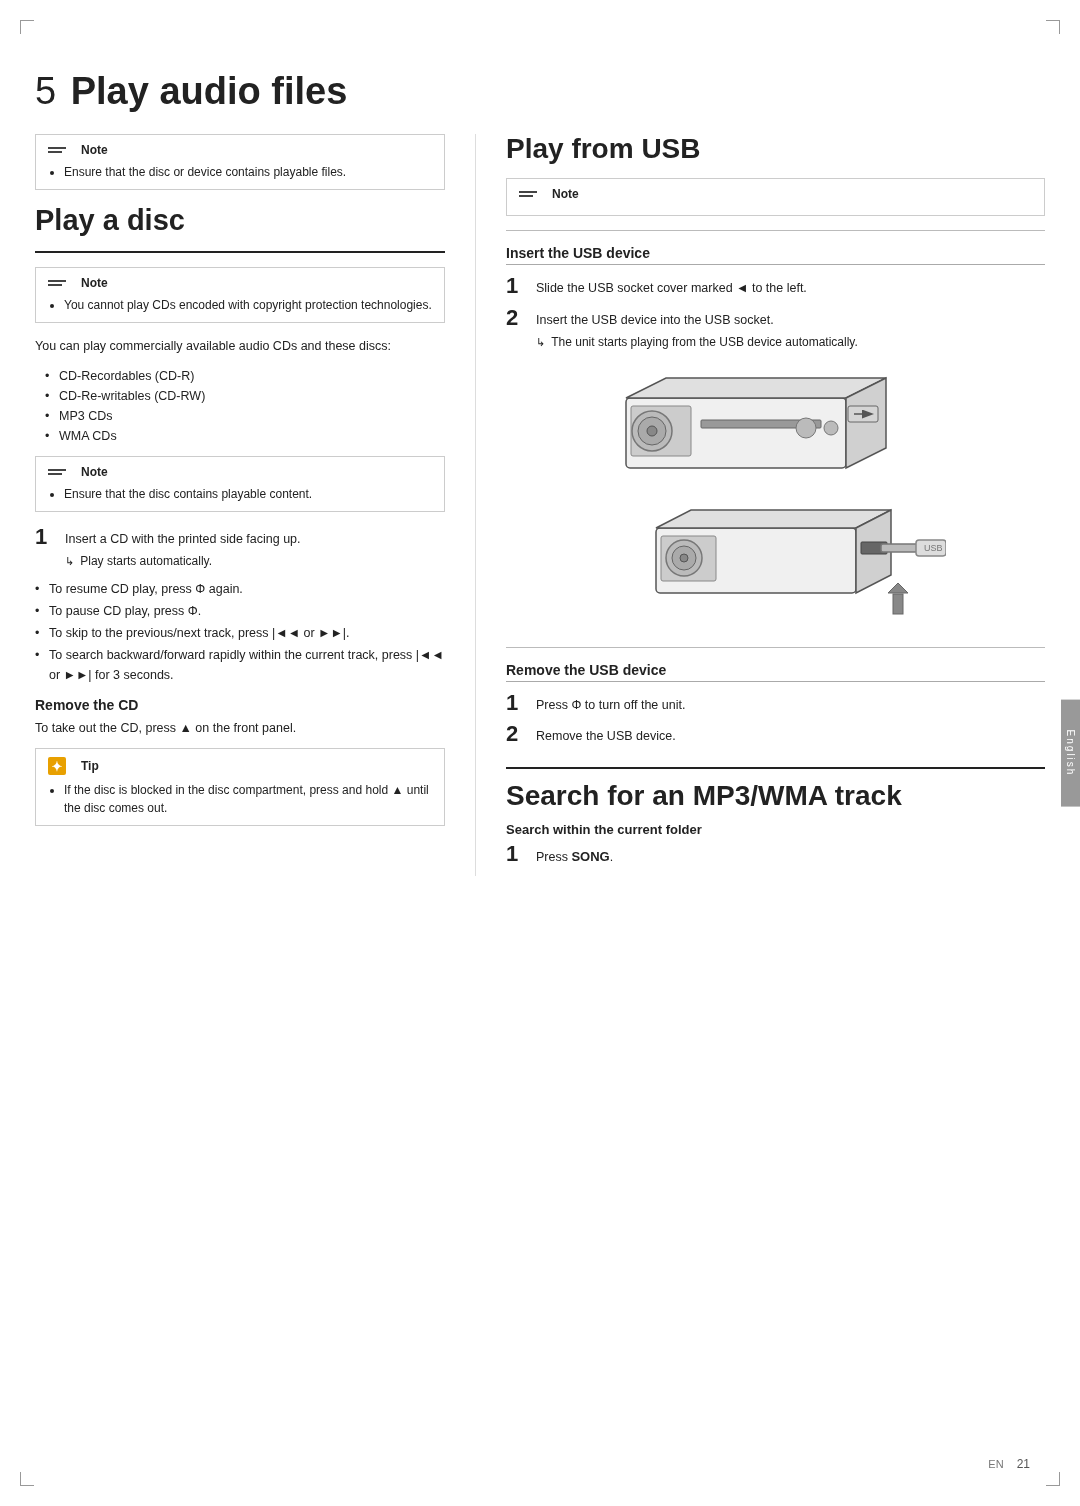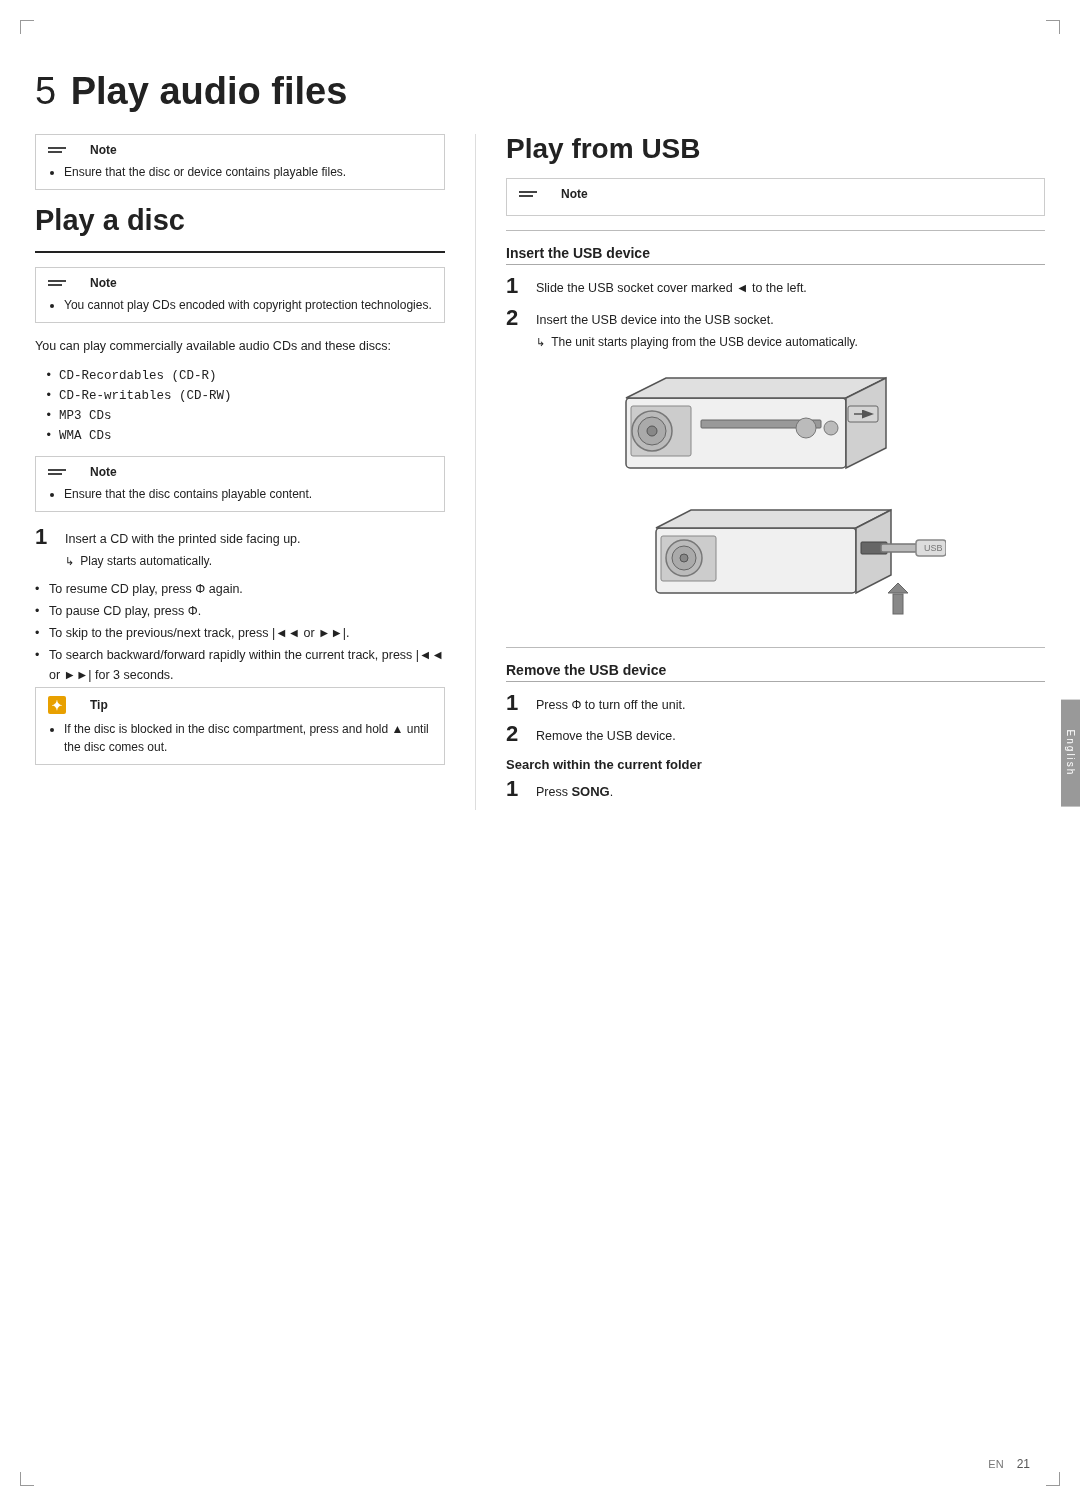--- a/index.html
+++ b/index.html
@@ -104,21 +104,21 @@
     .note-box {
       border: 1px solid #ccc;
       padding: 8px 12px;
       margin-bottom: 14px;
       background: #fff;
     }
 
     .note-header {
       display: flex;
       align-items: center;
-      gap: 24px;
+      gap: 15px;
       font-weight: bold;
       font-size: 12px;
       margin-bottom: 6px;
     }
 
     .note-icon {
       width: 18px;
       height: 14px;
       display: inline-flex;
       flex-direction: column;
@@ -160,21 +160,20 @@
       font-size: 12.5px;
       line-height: 1.55;
       margin-bottom: 10px;
     }
 
     
     .bullet-list {
       list-style: none;
       padding-left: 10px;
       margin-bottom: 10px;
-      font-family: Liberation Mono, monospace;
     }
 
     .bullet-list li {
       font-size: 12.5px;
       line-height: 1.6;
       position: relative;
       padding-left: 14px;
     }
 
     .bullet-list li::before {
@@ -403,20 +402,24 @@
         </div>
       </div>
 
       <ul class="step-bullets">
         <li>To resume CD play, press Φ again.</li>
         <li>To pause CD play, press Φ.</li>
         <li>To skip to the previous/next track, press |◄◄ or ►►|.</li>
         <li>To search backward/forward rapidly within the current track, press |◄◄ or ►►| for 3 seconds.</li>
       </ul>
 
+      <div class="remove-cd-section">
+        <p class="subsection-title">Remove the CD</p>
+        <p class="body-text">To take out the CD, press ▲ on the front panel.</p>
+      </div>
 
       <div class="note-box">
         <div class="note-header">
           <span class="tip-icon">✦</span>
           <span>Tip</span>
         </div>
         <ul>
           <li>If the disc is blocked in the disc compartment, press and hold ▲ until the disc comes out.</li>
         </ul>
       </div>
@@ -527,20 +530,21 @@
         </div>
       </div>
 
       <div class="step">
         <span class="step-number">2</span>
         <div class="step-content">
           <span>Remove the USB device.</span>
         </div>
       </div>
 
+      <h2 class="search-section-title">Search for an MP3/WMA track</h2>
 
       <p class="search-subsection">Search within the current folder</p>
 
       <div class="step">
         <span class="step-number">1</span>
         <div class="step-content">
           <span>Press </span><span class="song-bold">SONG</span><span>.</span>
         </div>
       </div>
 

